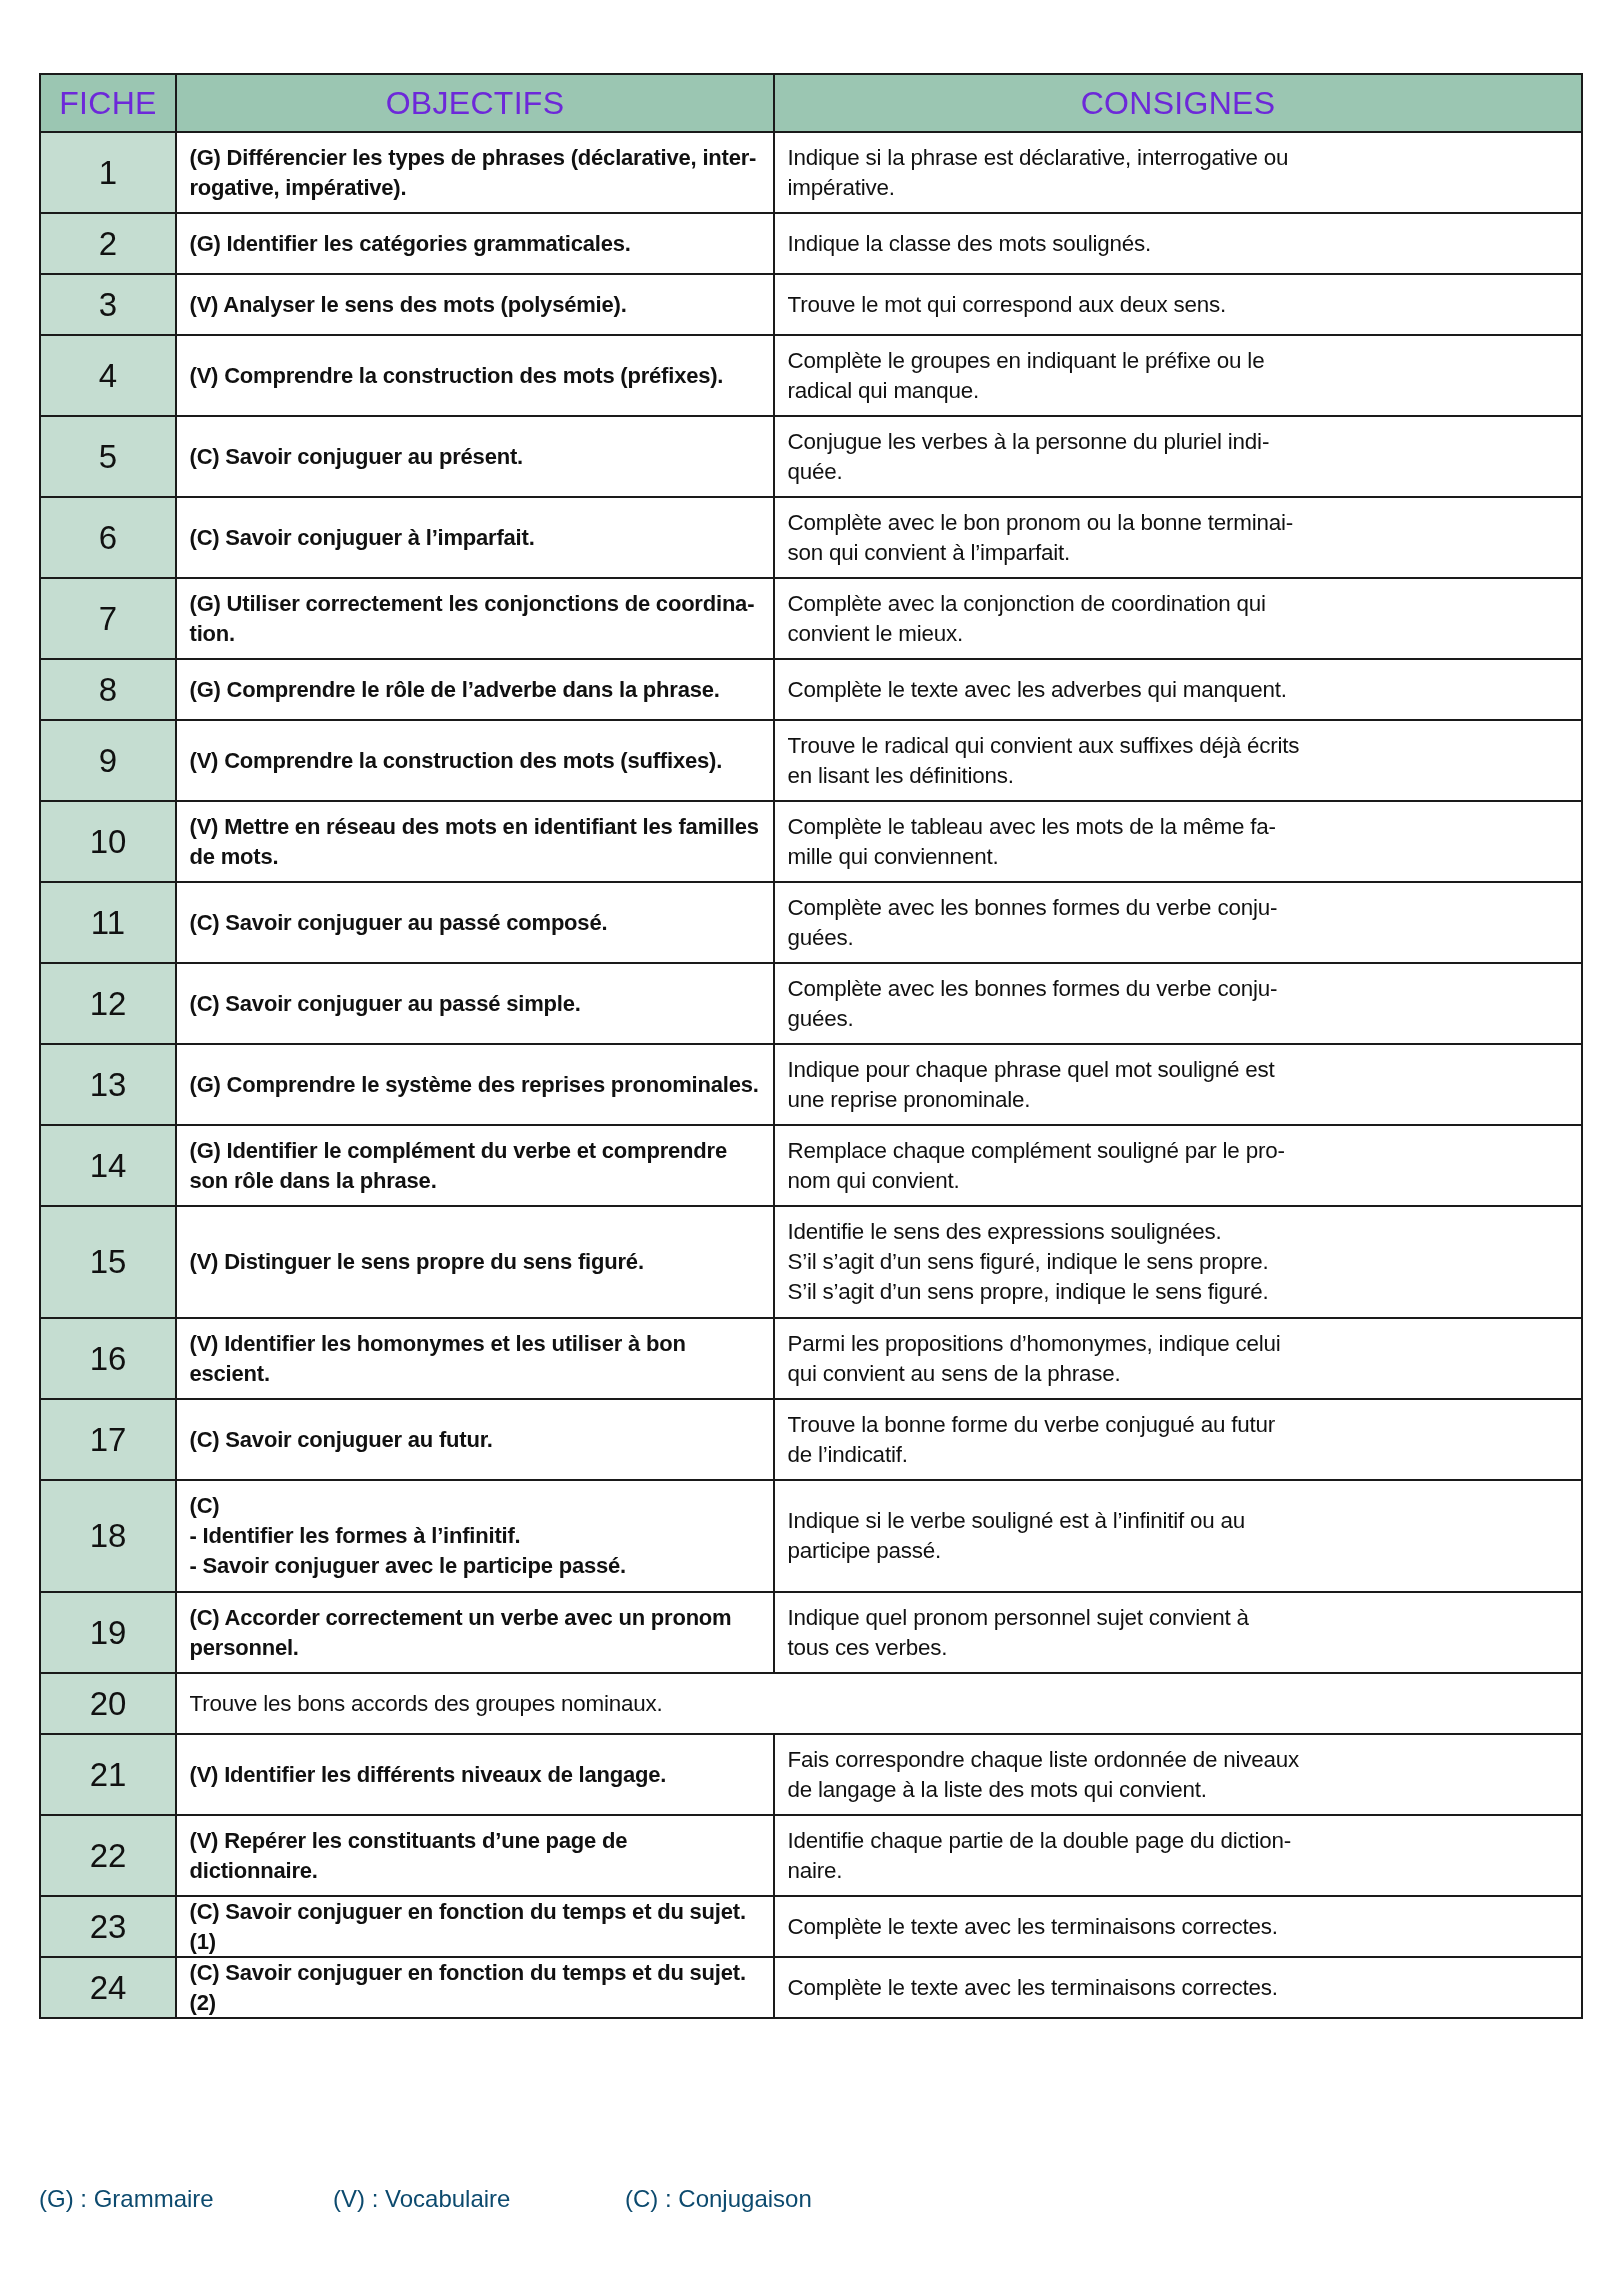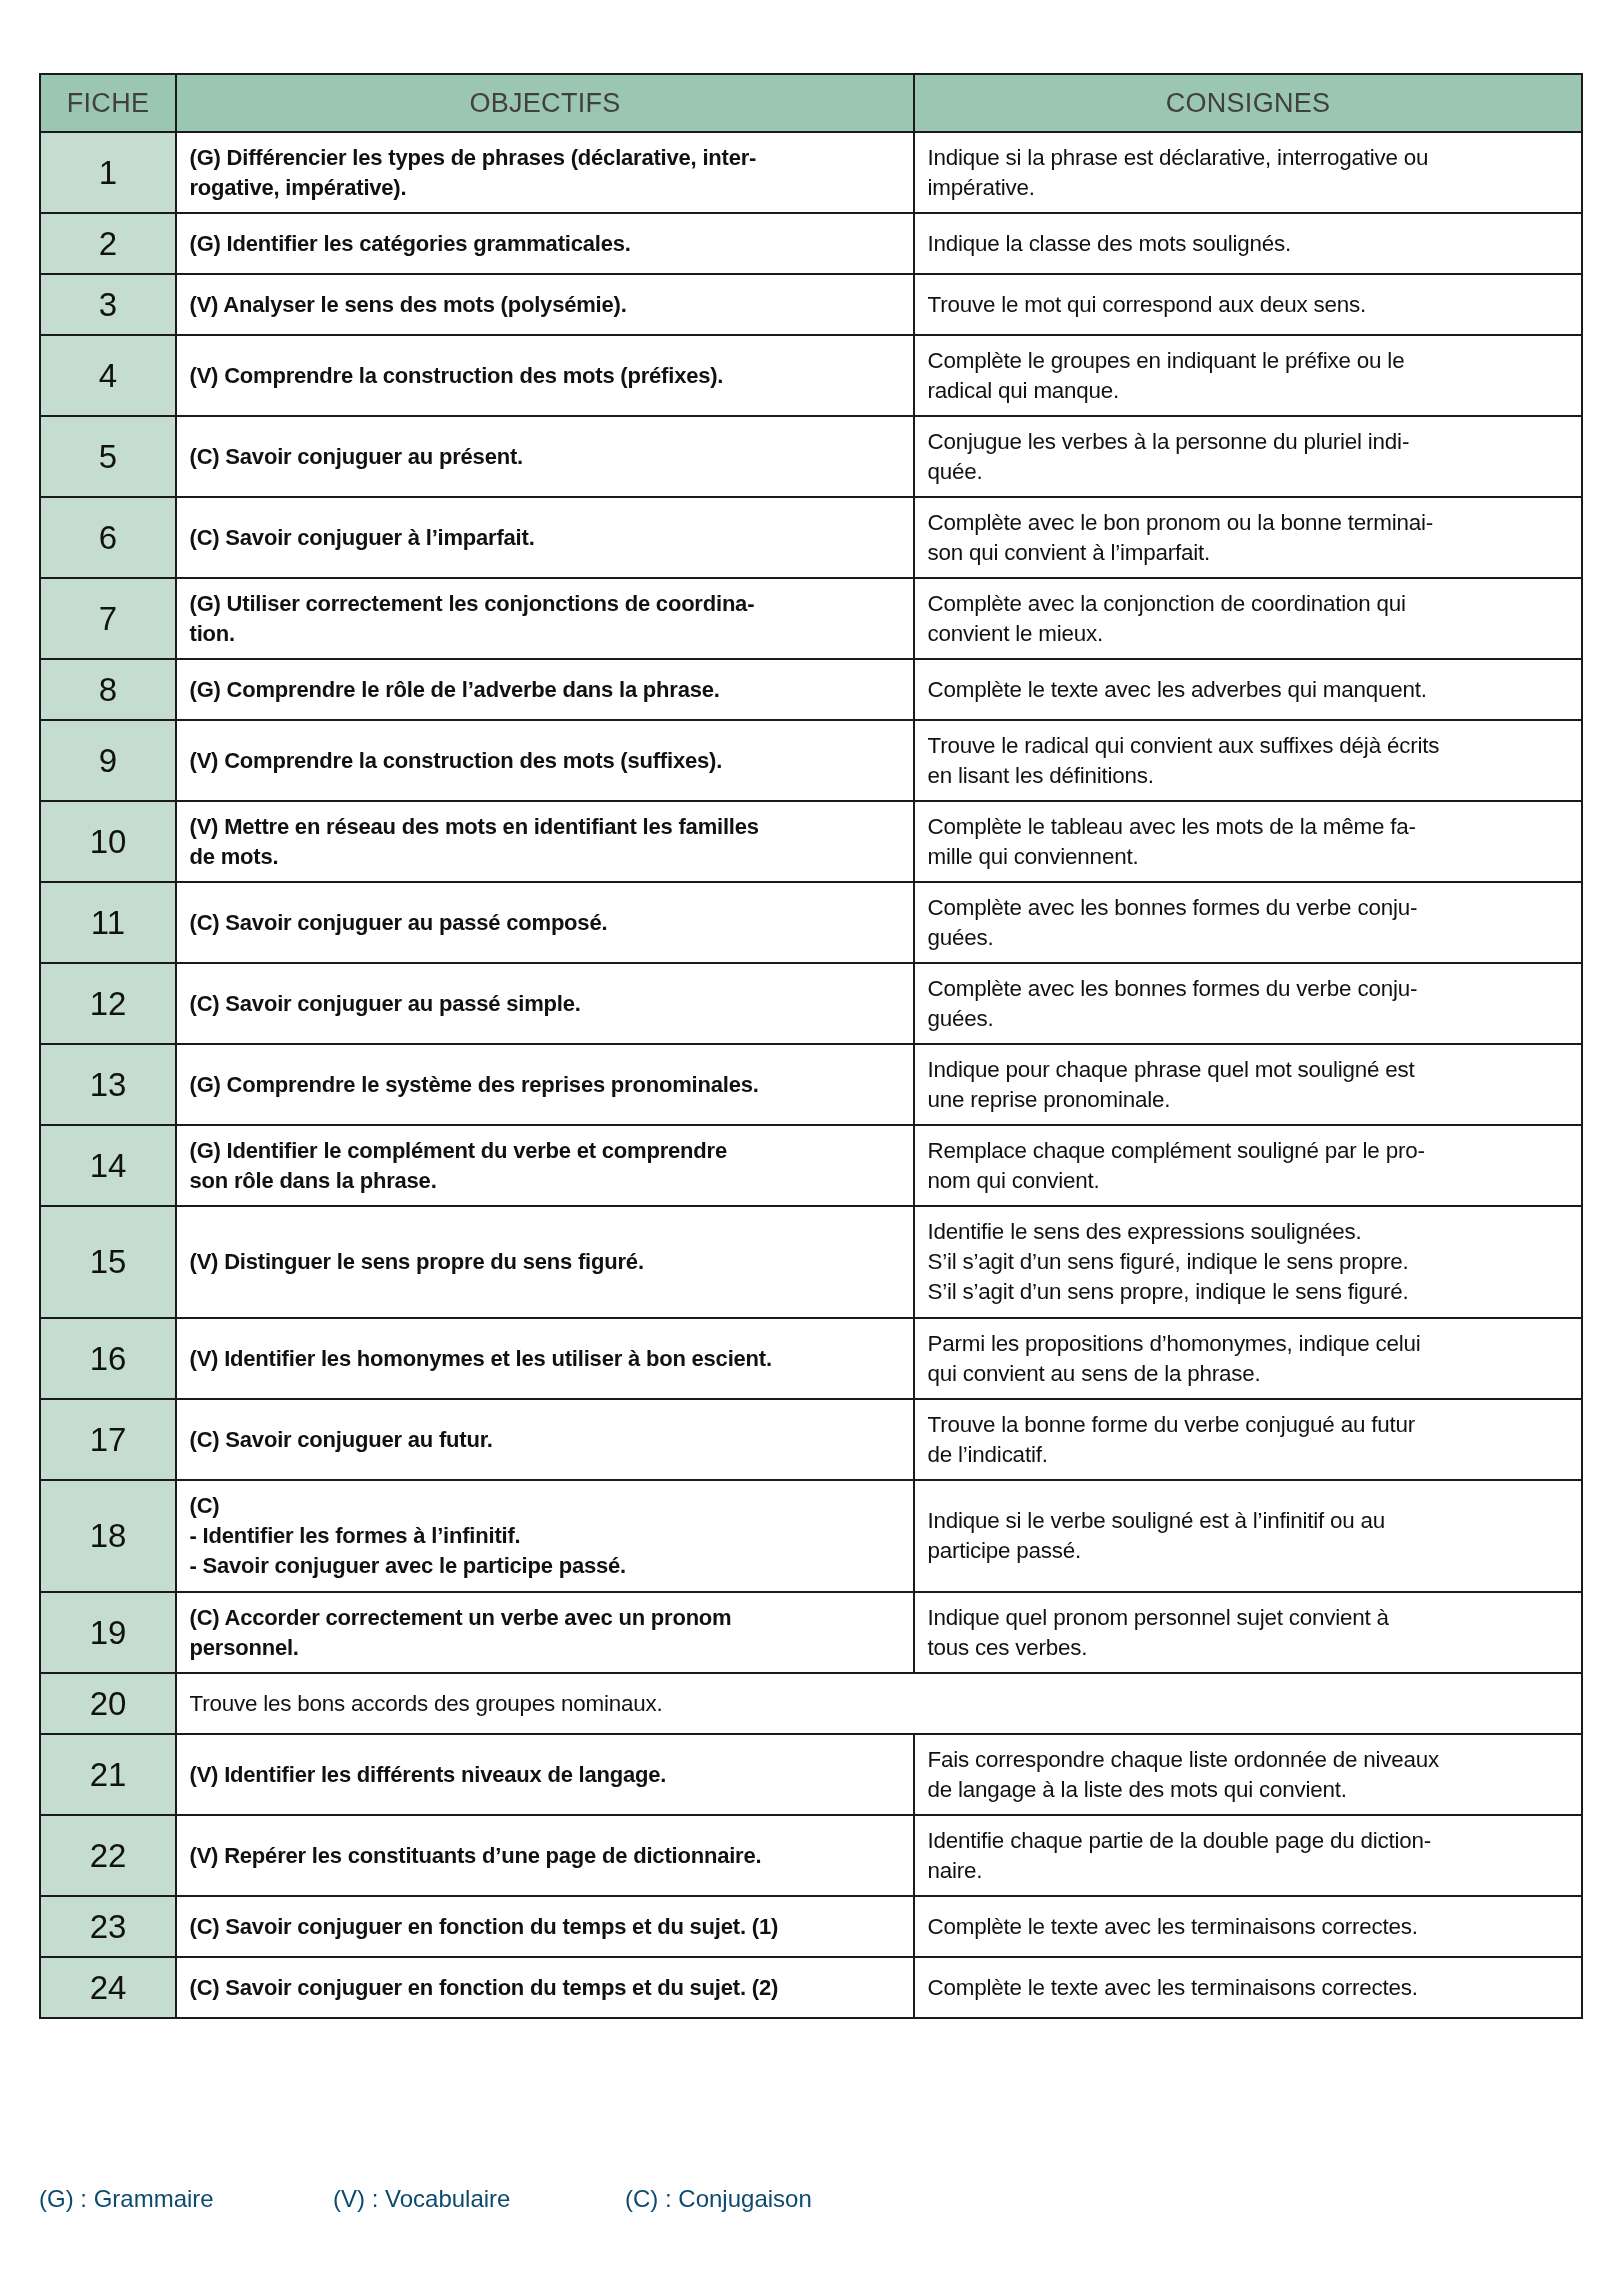--- a/index.html
+++ b/index.html
@@ -7,23 +7,23 @@
          font-family: "Liberation Sans", "DejaVu Sans", sans-serif; color: #111; }
   .tbl { position: absolute; left: 39px; top: 73px; width: 1544px;
          border: 2.7px solid #1a1a1a; box-sizing: border-box; }
   .row { display: flex; border-top: 2.7px solid #1a1a1a; box-sizing: border-box; }
   .row.header { border-top: none; height: 56px; background: #9bc6b2; }
   .row.h1 { height: 61px; }
   .row.h2 { height: 81px; }
   .row.h3 { height: 112px; }
   .cell { box-sizing: border-box; display: flex; align-items: center; }
   .c-fiche { width: 136px; justify-content: center; border-right: 2.7px solid #1a1a1a; }
-  .c-obj { width: 738px; border-right: 2.7px solid #1a1a1a; padding: 0 12.5px 0 12.5px; }
+  .c-obj { width: 598px; border-right: 2.7px solid #1a1a1a; padding: 0 12.5px 0 12.5px; }
   .c-cons { flex: 1; padding: 0 12.5px 0 12.5px; }
-  .header .cell { color: #404040; font-size: 27px; justify-content: center; letter-spacing: 0.3px; }
+  .header .cell { color: #6d28d9; font-size: 32px; justify-content: center; letter-spacing: 0.3px; }
   .body-row .c-fiche { background: #c5ddd1; font-size: 33px; }
   .body-row .c-obj { font-weight: bold; font-size: 22px; line-height: 30px; letter-spacing: -0.2px; }
   .body-row .c-cons { font-size: 22.4px; line-height: 30px; letter-spacing: -0.2px; }
   .txt { white-space: pre-line; }
   .legend { position: absolute; top: 2185px; font-size: 24px; color: #0c4a6e; font-weight: normal; }
   .lg-g { left: 39px; }
   .lg-v { left: 333px; }
   .lg-c { left: 625px; }
 </style>
 </head>

